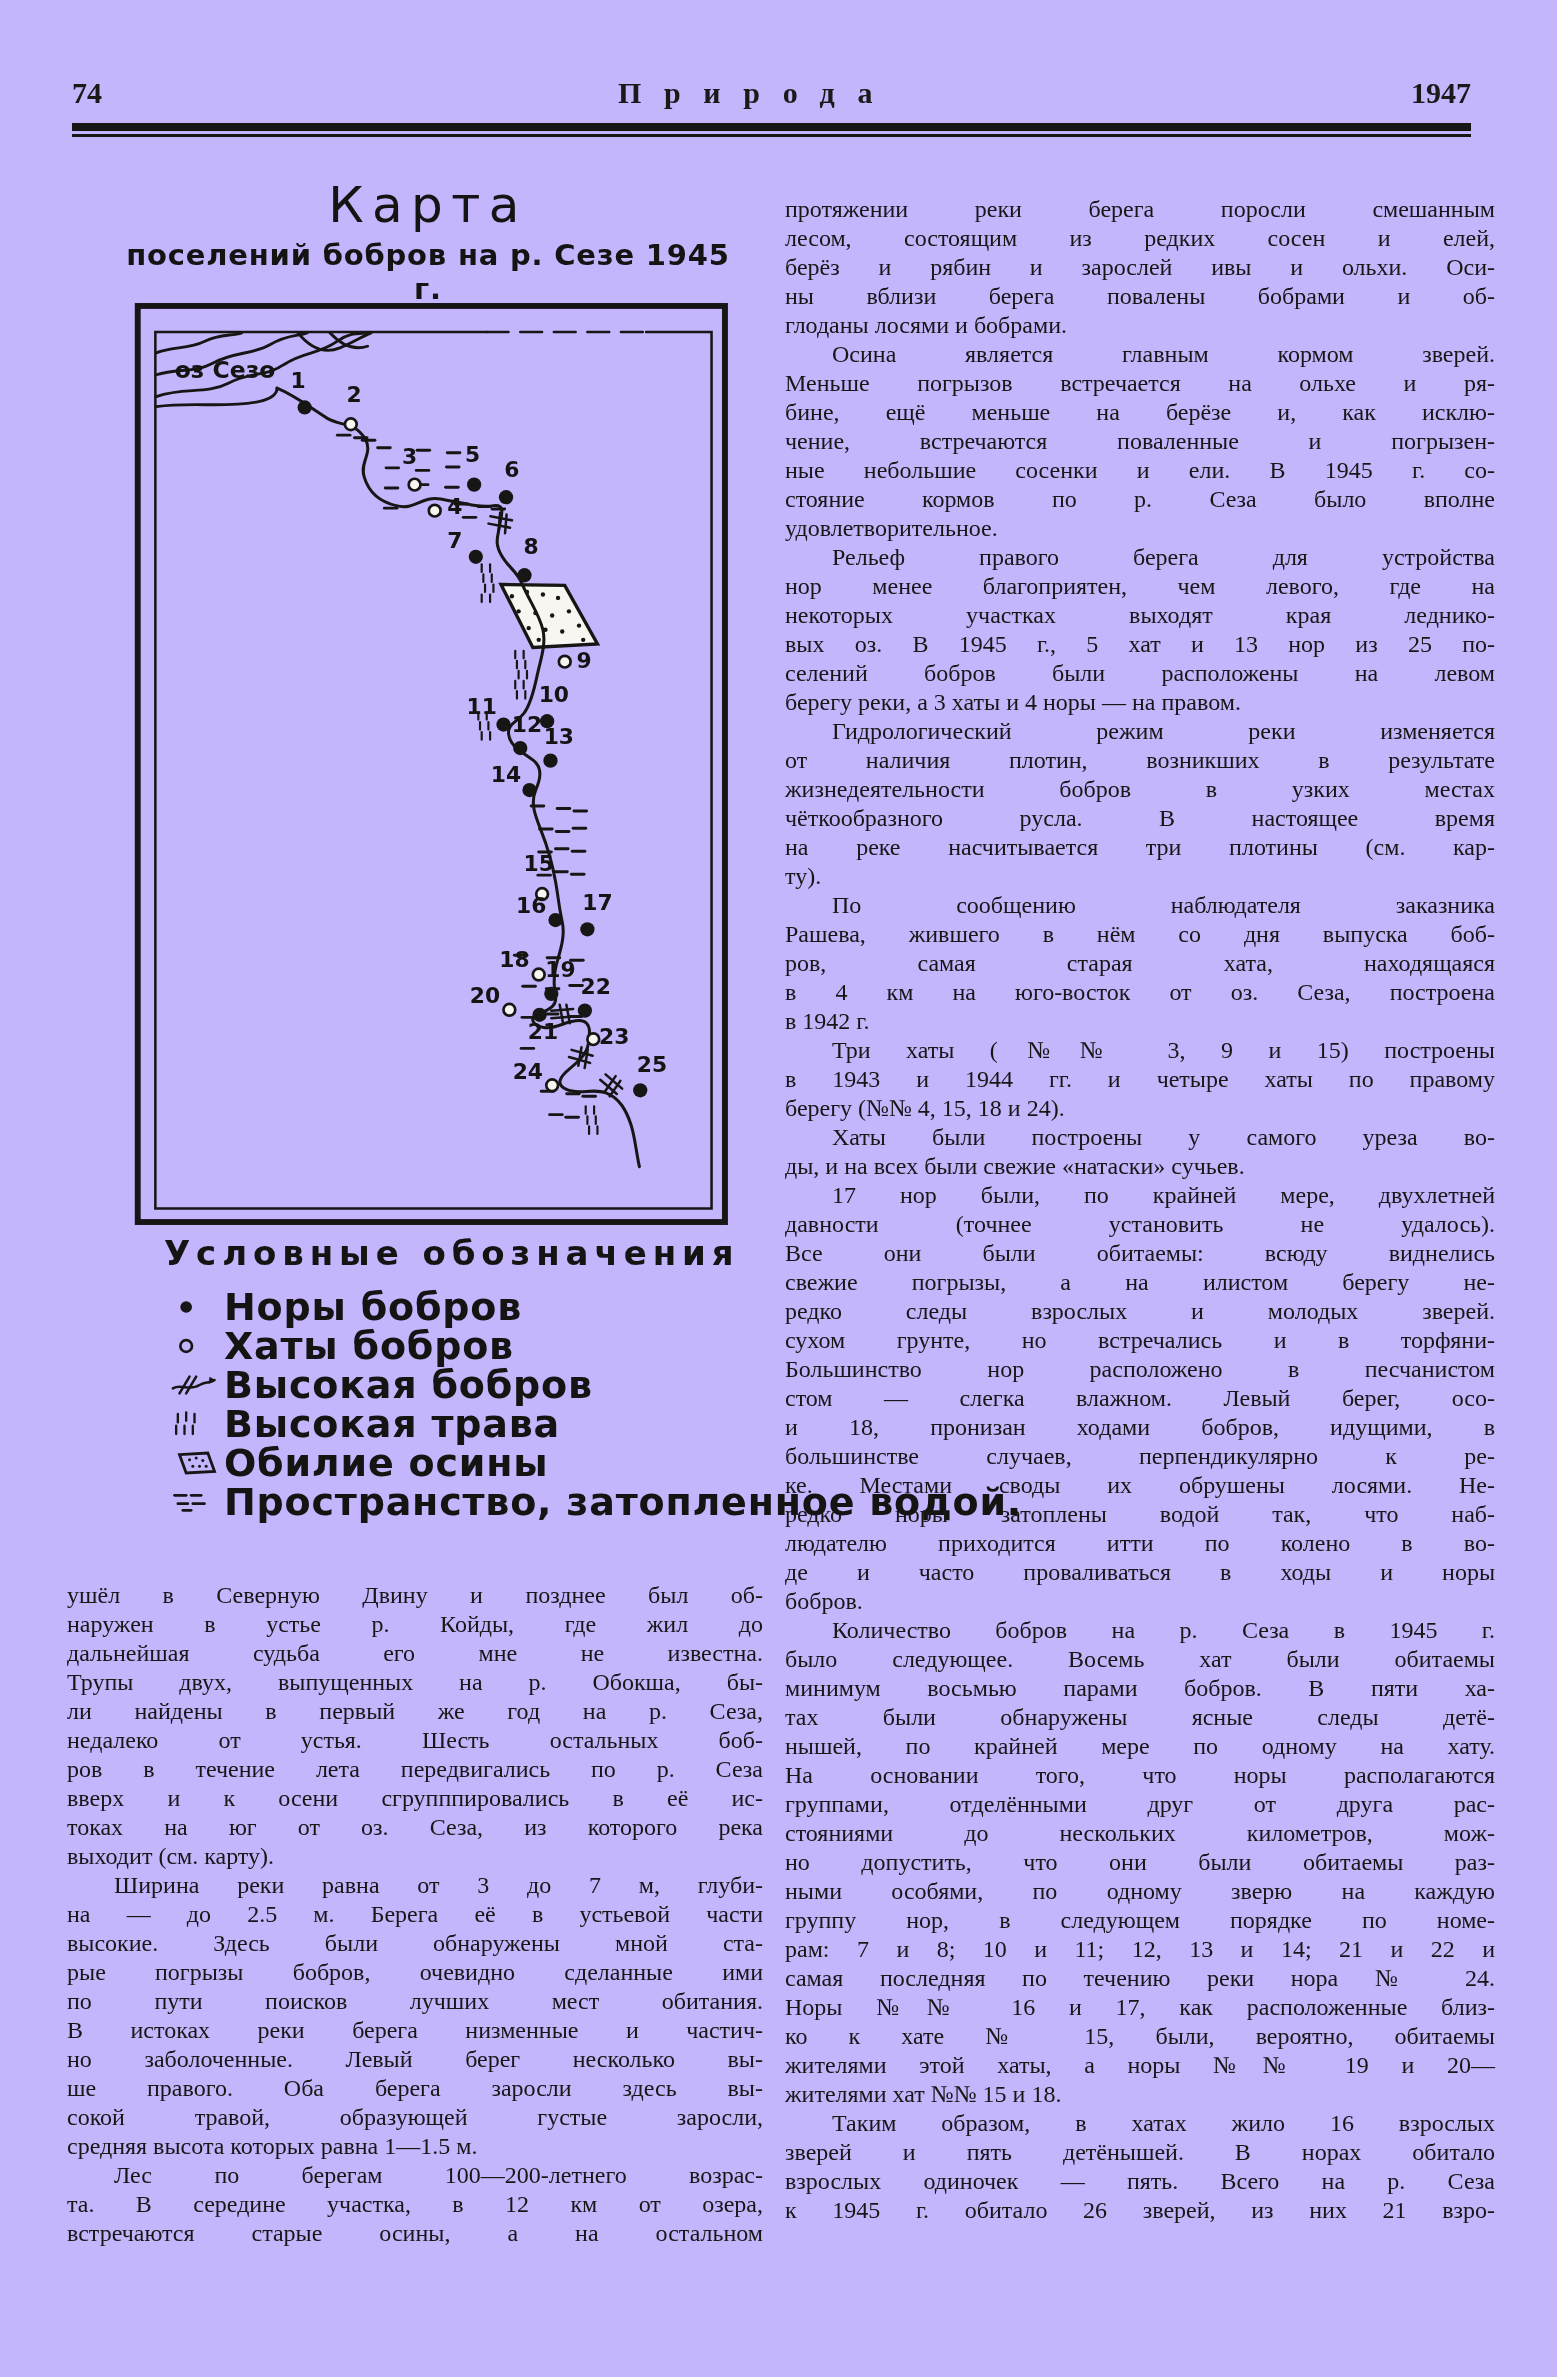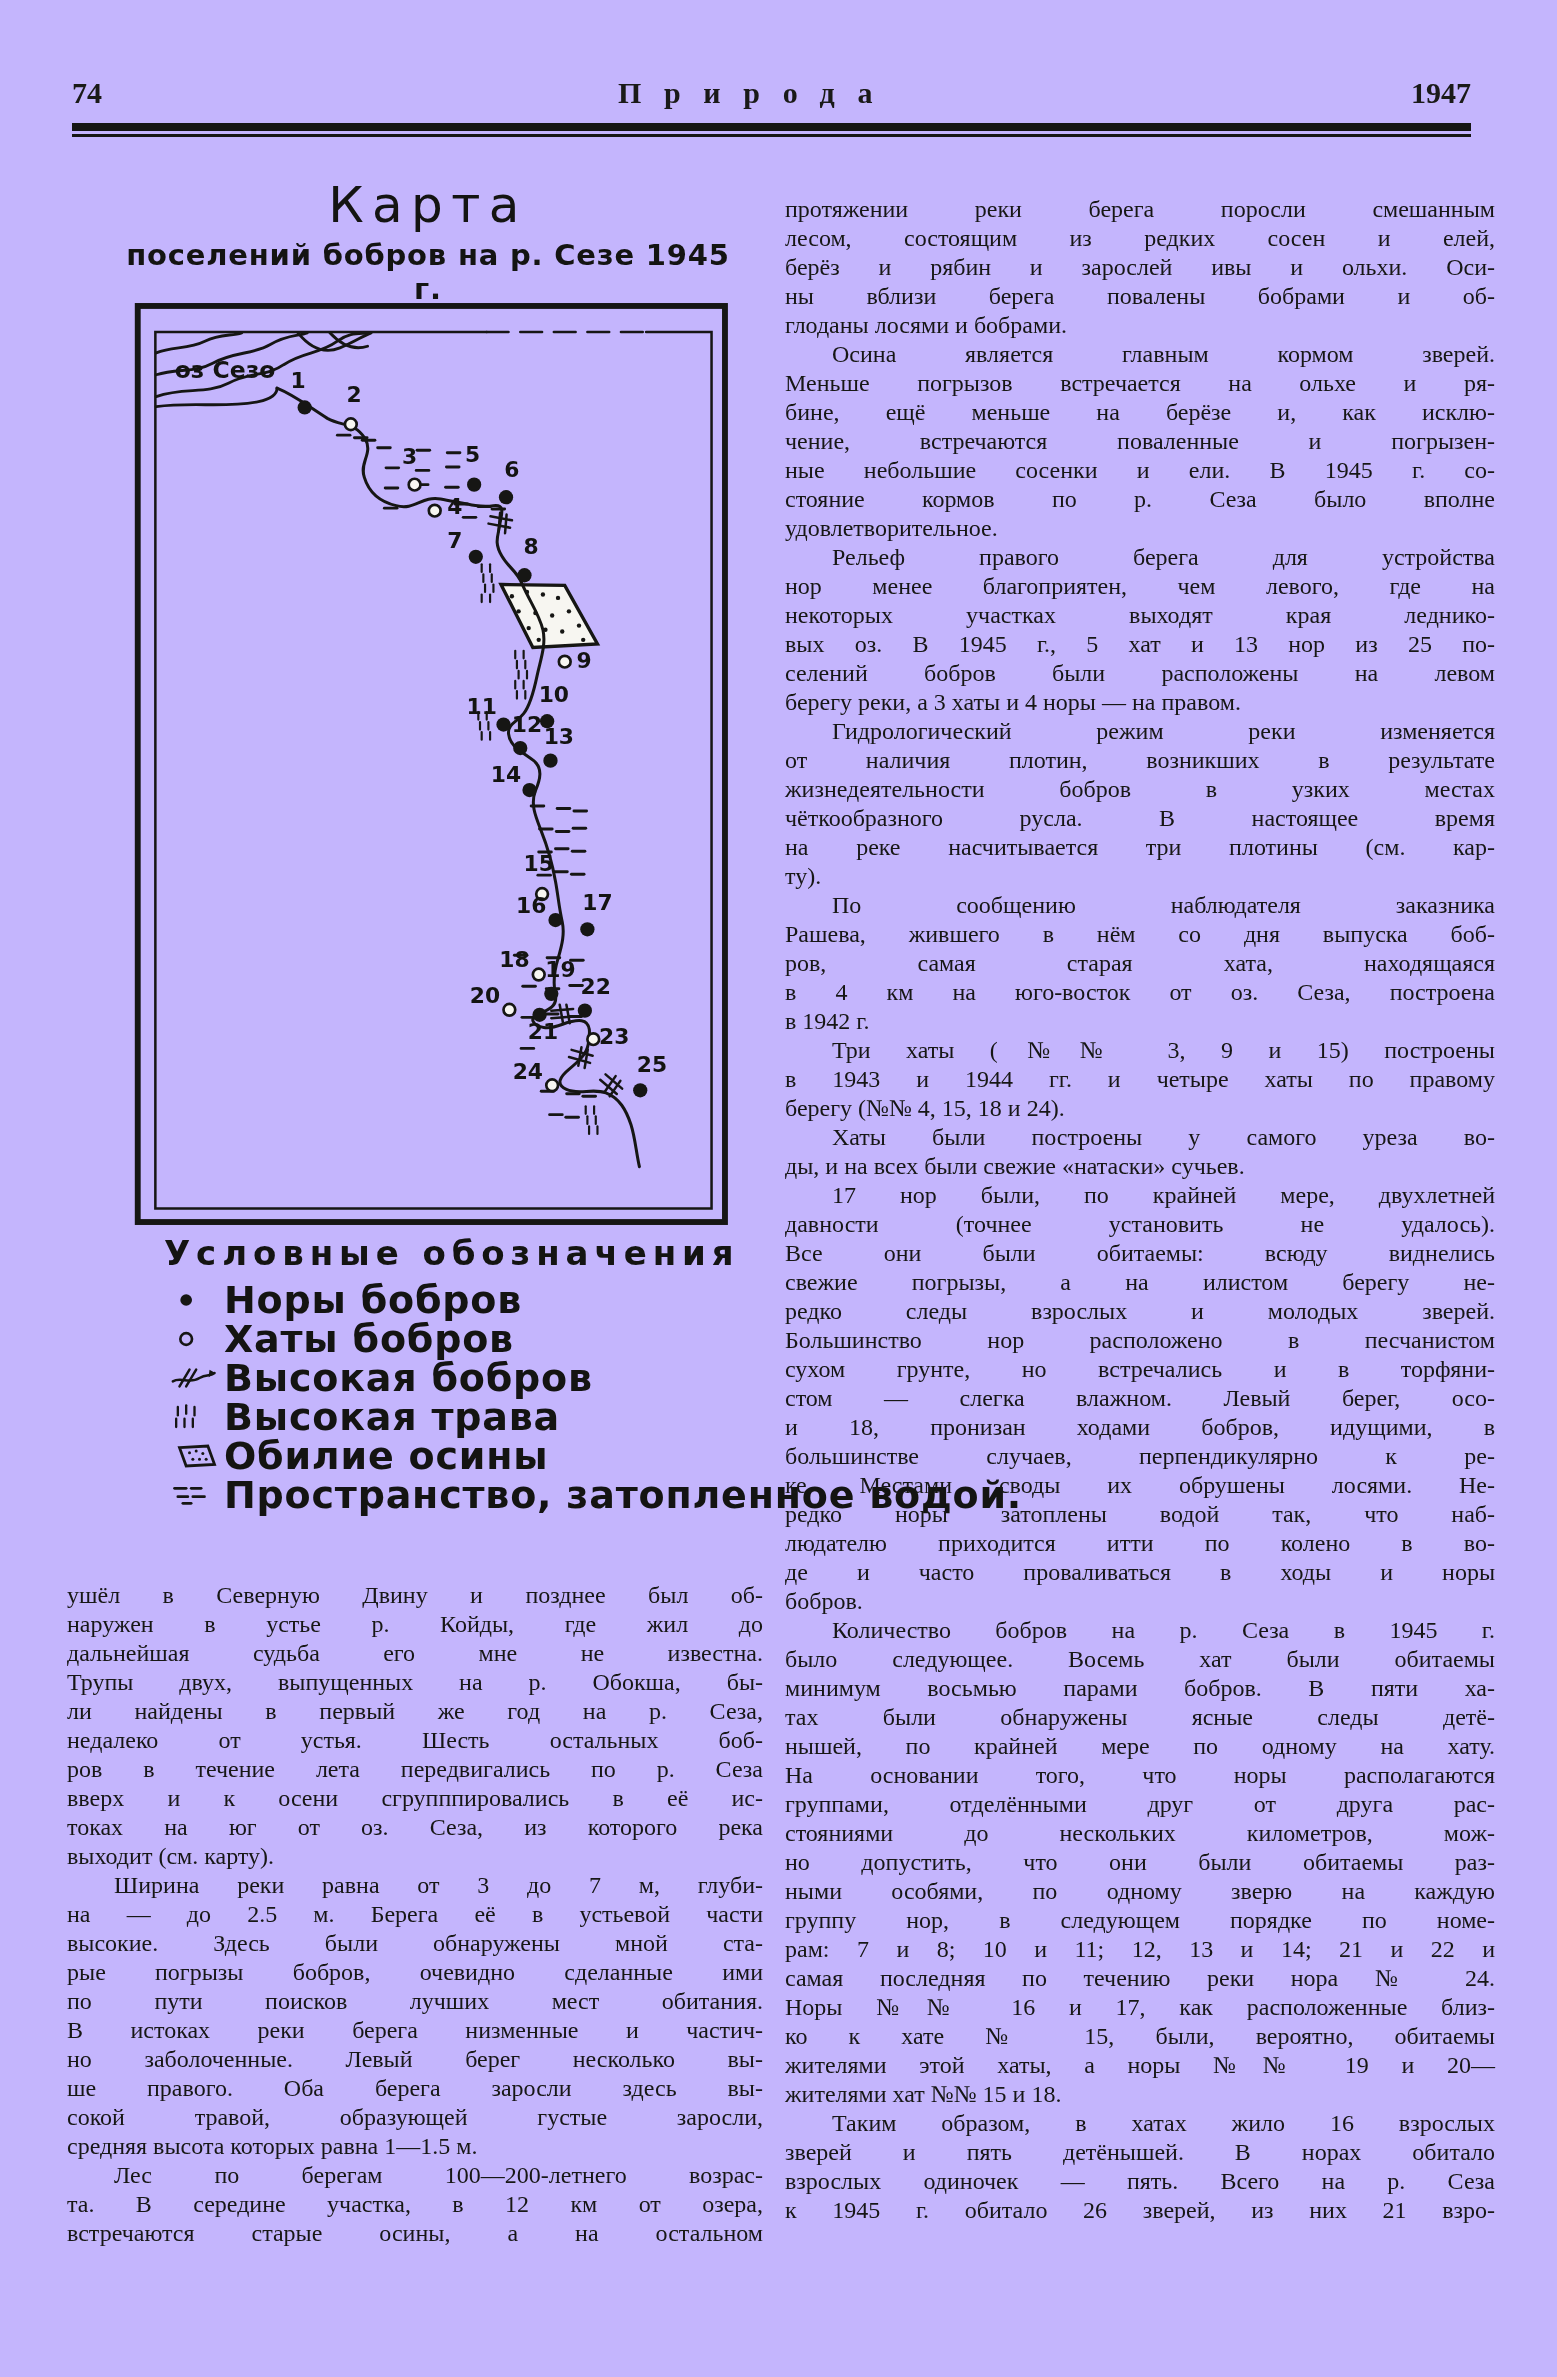--- a/index.html
+++ b/index.html
@@ -24,21 +24,21 @@
   
   .map-title-block{position:absolute;left:126px;top:180px;width:604px;text-align:center;
     font-family:"DejaVu Sans","Liberation Sans",sans-serif;color:#141412;}
   .map-title{font-size:50px;font-weight:normal;letter-spacing:8.4px;line-height:1.0;}
   .map-subtitle{font-size:29px;font-weight:bold;margin-top:8.4px;letter-spacing:0.8px;}
   
   .map-wrap{position:absolute;left:126px;top:294px;width:604px;height:940px;}
   
   .legend{position:absolute;left:164px;top:1233px;width:587px;
     font-family:"DejaVu Sans","Liberation Sans",sans-serif;color:#141412;}
-  .legend-title{font-size:34px;font-weight:bold;letter-spacing:5.9px;margin-bottom:7px;}
+  .legend-title{font-size:34px;font-weight:bold;letter-spacing:5.9px;margin-bottom:14px;}
   .legend-item{display:flex;align-items:center;height:39px;}
   .legend-icon{width:60px;flex:0 0 60px;display:flex;justify-content:center;}
   .legend-label{font-size:38px;font-weight:bold;letter-spacing:0.8px;white-space:nowrap;}
   
   .col{position:absolute;font-size:24px;line-height:29px;color:#171715;}
   .col-left{left:67px;top:1581px;width:696px;}
   .col-right{left:785px;top:195px;width:710px;}
   .tline{text-align:justify;text-align-last:justify;white-space:normal;}
   .tline.end{text-align-last:left;}
   .tline.ind{text-indent:47px;}
@@ -425,22 +425,22 @@
       <div class="tline ind">Три хаты (№№ 3, 9 и 15) построены</div>
       <div class="tline">в 1943 и 1944 гг. и четыре хаты по правому</div>
       <div class="tline end">берегу (№№ 4, 15, 18 и 24).</div>
       <div class="tline ind">Хаты были построены у самого уреза во-</div>
       <div class="tline end">ды, и на всех были свежие «натаски» сучьев.</div>
       <div class="tline ind">17 нор были, по крайней мере, двухлетней</div>
       <div class="tline">давности (точнее установить не удалось).</div>
       <div class="tline">Все они были обитаемы: всюду виднелись</div>
       <div class="tline">свежие погрызы, а на илистом берегу не-</div>
       <div class="tline">редко следы взрослых и молодых зверей.</div>
+      <div class="tline">сухом грунте, но встречались и в торфяни-</div>
       <div class="tline">Большинство нор расположено в песчанистом</div>
-      <div class="tline">сухом грунте, но встречались и в торфяни-</div>
       <div class="tline">стом — слегка влажном. Левый берег, осо-</div>
       <div class="tline">и 18, пронизан ходами бобров, идущими, в</div>
       <div class="tline">большинстве случаев, перпендикулярно к ре-</div>
       <div class="tline">ке. Местами своды их обрушены лосями. Не-</div>
       <div class="tline">редко норы затоплены водой так, что наб-</div>
       <div class="tline">людателю приходится итти по колено в во-</div>
       <div class="tline">де и часто проваливаться в ходы и норы</div>
       <div class="tline end">бобров.</div>
       <div class="tline ind">Количество бобров на р. Сеза в 1945 г.</div>
       <div class="tline">было следующее. Восемь хат были обитаемы</div>

